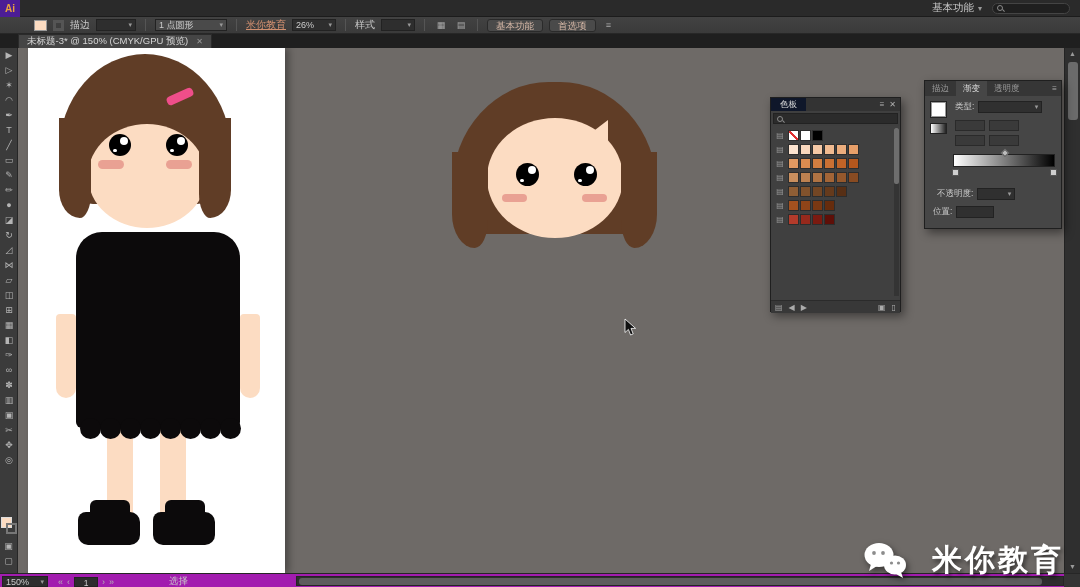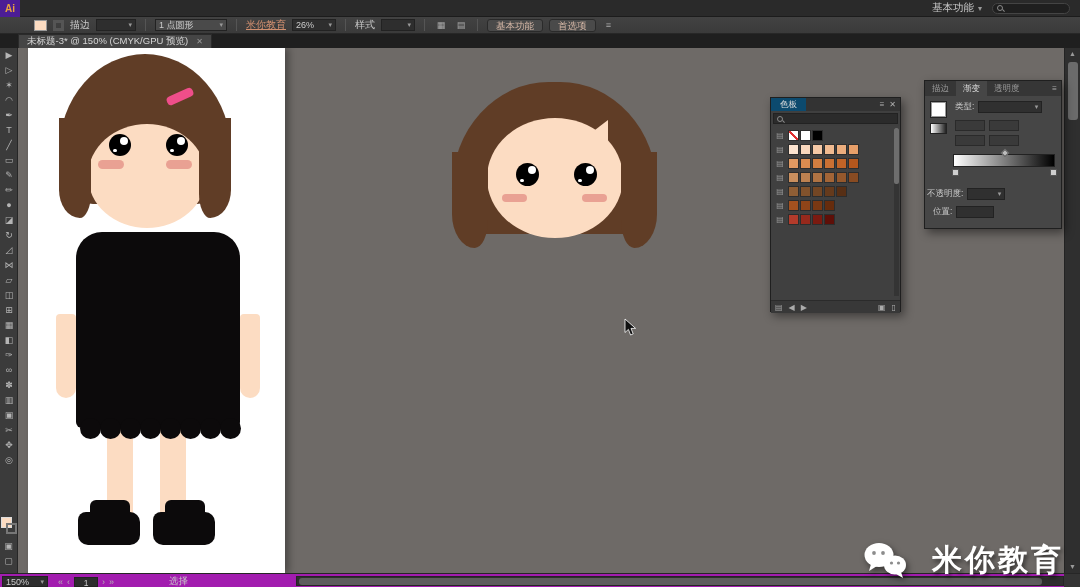--- a/index.html
+++ b/index.html
@@ -109,21 +109,21 @@
   .h2-blush-l { left:484px; top:146px; width:25px; height:8px; }
   .h2-blush-r { left:564px; top:146px; width:25px; height:8px; }
 
   #cursor { position:absolute; left:606px; top:270px; z-index:5; }
 
   
   .panel { position:absolute; background:#3f3f3f; border:1px solid #1f1f1f;
     box-shadow:3px 4px 9px rgba(0,0,0,.45); z-index:40; }
   #swatches-panel { left:770px; top:97px; width:131px; height:215px; }
   .p-header { height:13px; background:#333; display:flex; align-items:center; }
-  .p-tab { background:#0c4a6e; color:#ddd; font-size:8.5px; line-height:13px; padding:0 9px; }
+  .p-tab { background:#0f172a; color:#ddd; font-size:8.5px; line-height:13px; padding:0 9px; }
   .p-hicons { margin-left:auto; display:flex; gap:5px; padding-right:4px; color:#b0b0b0; font-size:8px; }
   .p-search { margin:2px; height:11px; background:#2b2b2b; border:1px solid #222;
     display:flex; align-items:center; padding-left:3px; }
   .p-list { position:relative; height:174px; background:#404040; padding:2px 8px 0 3px; overflow:hidden; }
   .sw-row { display:flex; align-items:center; height:14px; }
   .row-icon { width:12px; color:#9a9a9a; font-size:8px; text-align:center; }
   .chips { display:flex; gap:1px; margin-left:2px; }
   .chip { width:11px; height:11px; border:1px solid #2d2d2d; display:inline-block; }
   .chip.none { background:linear-gradient(to top right,#fff 44%,#e03030 44%,#e03030 56%,#fff 56%); }
   .p-scroll { position:absolute; right:1px; top:2px; width:5px; height:168px; background:#343434; }
@@ -513,21 +513,21 @@
       </div>
       <div class="gp-row" style="left:30px;top:39px">
         <span class="mini-box"></span>
         <span class="mini-box"></span>
       </div>
       <div class="gp-gradbar">
         <span class="gp-mid"></span>
         <span class="gp-stop" style="left:-2px"></span>
         <span class="gp-stop" style="left:96px"></span>
       </div>
-      <div class="gp-row" style="left:2px;top:92px">
+      <div class="gp-row" style="left:12px;top:92px">
         <span>不透明度:</span>
         <span class="gp-select" style="width:38px">
           <span class="caret">▾</span>
         </span>
       </div>
       <div class="gp-row" style="left:8px;top:110px">
         <span>位置:</span>
         <span class="gp-select" style="width:38px"></span>
       </div>
     </div>

